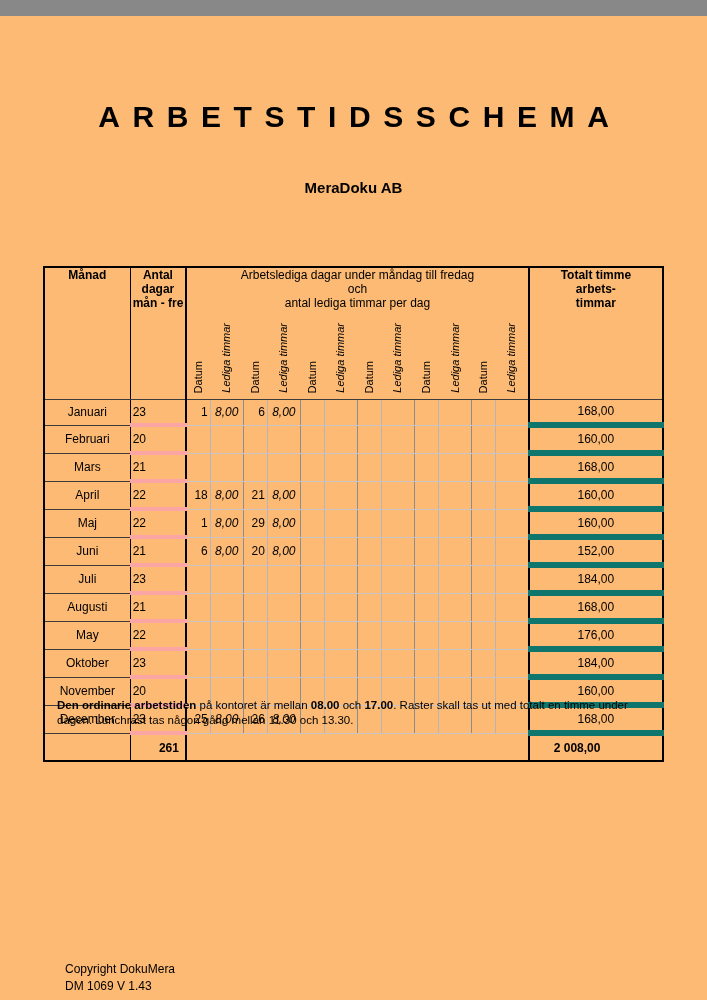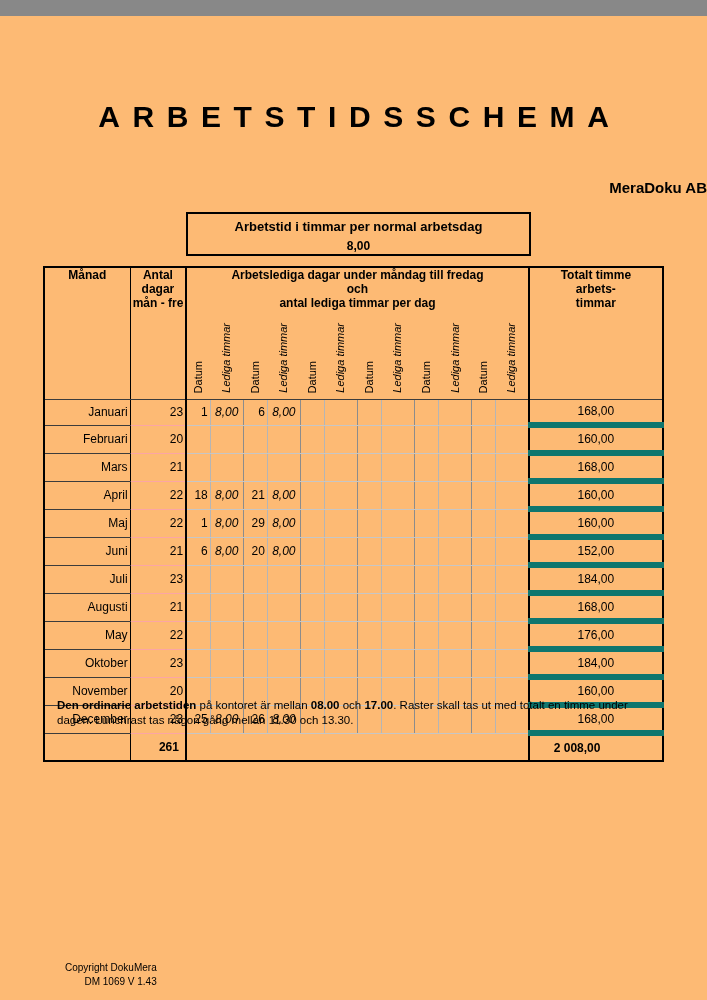--- a/index.html
+++ b/index.html
@@ -10,21 +10,21 @@
   
   .doc-title{
     position:absolute;top:84px;left:0;width:100%;text-align:center;
     font-size:30px;font-weight:bold;letter-spacing:0.42em;padding-left:0.42em;box-sizing:border-box;
   }
   .doc-year{
     position:absolute;top:126px;left:0;width:100%;text-align:center;
     font-size:15px;font-weight:bold;
   }
   .doc-company{
-    position:absolute;top:163px;left:0;width:100%;text-align:right;
+    position:absolute;top:163px;left:0;width:100%;text-align:center;
     font-size:15px;font-weight:bold;
   }
   
   .hours-box{
     position:absolute;left:186px;top:196px;width:345px;height:44px;
     border:2px solid #000;box-sizing:border-box;text-align:center;
   }
   .hours-box .lbl{font-size:13px;font-weight:bold;margin-top:5px;}
   .hours-box .val{font-size:12px;font-weight:bold;margin-top:5px;}
   
@@ -34,68 +34,64 @@
     border:2px solid #000;width:621px;
   }
   .doc-table th,.doc-table td{
     font-size:12px;padding:0 2px;overflow:hidden;white-space:nowrap;
   }
   
   .h-month,.h-days,.h-total{vertical-align:top;font-weight:bold;text-align:center;padding-top:4px;}
   .h-month{border-right:1px solid #000;border-bottom:1px solid #3c3c3c;}
   .h-days{border-right:2px solid #000;border-bottom:1px solid #3c3c3c;}
   .h-total{border-left:2px solid #000;border-bottom:1px solid #3c3c3c;}
-  .h-big{vertical-align:top;font-weight:bold;text-align:center;padding-top:4px;height:46px;}
+  .h-big{vertical-align:top;font-weight:normal;text-align:center;padding-top:4px;height:46px;}
   .rot-row th{
     vertical-align:bottom;text-align:center;height:82px;font-weight:normal;
     border-bottom:1px solid #3c3c3c;padding:0 0 3px 0;
   }
   .vert{
     display:inline-block;writing-mode:vertical-rl;transform:rotate(180deg);
     font-size:11px;line-height:1;white-space:nowrap;
   }
   .vert.it{font-style:italic;}
   
   .doc-table tbody td{height:22px;}
-  .c-month{text-align:right;padding-left:6px;border-right:1px solid #000;border-bottom:1px solid #3c3c3c;}
-  .c-days{text-align:right;border-right:2px solid #000;border-bottom:1px solid #fca5a5;}
+  .c-month{text-align:center;padding-left:6px;border-right:1px solid #000;border-bottom:1px solid #3c3c3c;}
+  .c-days{text-align:left;border-right:2px solid #000;border-bottom:4px solid #fca5a5;}
   .c-total{text-align:center;border-left:2px solid #000;border-bottom:6px solid #0f766e;}
   .mid{border:1px solid #b5b5b5;border-bottom-color:#c6c6c6;}
   .mid.pe{border-right-color:#8c8c8c;}
   .c-datum{text-align:right;padding-right:3px;}
   .c-timmar{text-align:center;font-style:italic;}
   
   .doc-table tfoot td{height:24px;border-top:1px solid #3c3c3c;padding-left:24px;}
   .f-blank{border-right:1px solid #000;}
   .f-days{text-align:center;font-weight:bold;border-right:2px solid #000;}
   .f-mid{}
   .f-total{font-weight:bold;border-left:2px solid #000;}
   
   .note{
     position:absolute;left:57px;top:682px;width:597px;
     font-size:11.5px;line-height:1.32;text-align:left;
   }
   
   .copyright{
     position:absolute;left:65px;top:945px;
-    font-size:10px;line-height:1.4;color:#000;text-align:right;
+    font-size:12px;line-height:1.4;color:#000;
   }
 </style>
 </head>
 <body>
 
 <div class="page">
 
   <div class="doc-title">ARBETSTIDSSCHEMA</div>
   <div class="doc-company">MeraDoku AB</div>
 
-  <div class="hours-box">
-    <div class="lbl">Arbetstid i timmar per normal arbetsdag</div>
-    <div class="val">8,00</div>
-  </div>
 
   <div class="tbl-wrap">
     <table class="doc-table">
       <colgroup>
         <col style="width:86px">
           <col style="width:56px">
         <col style="width:24px">
           <col style="width:33px">
         <col style="width:24px">
           <col style="width:33px">

